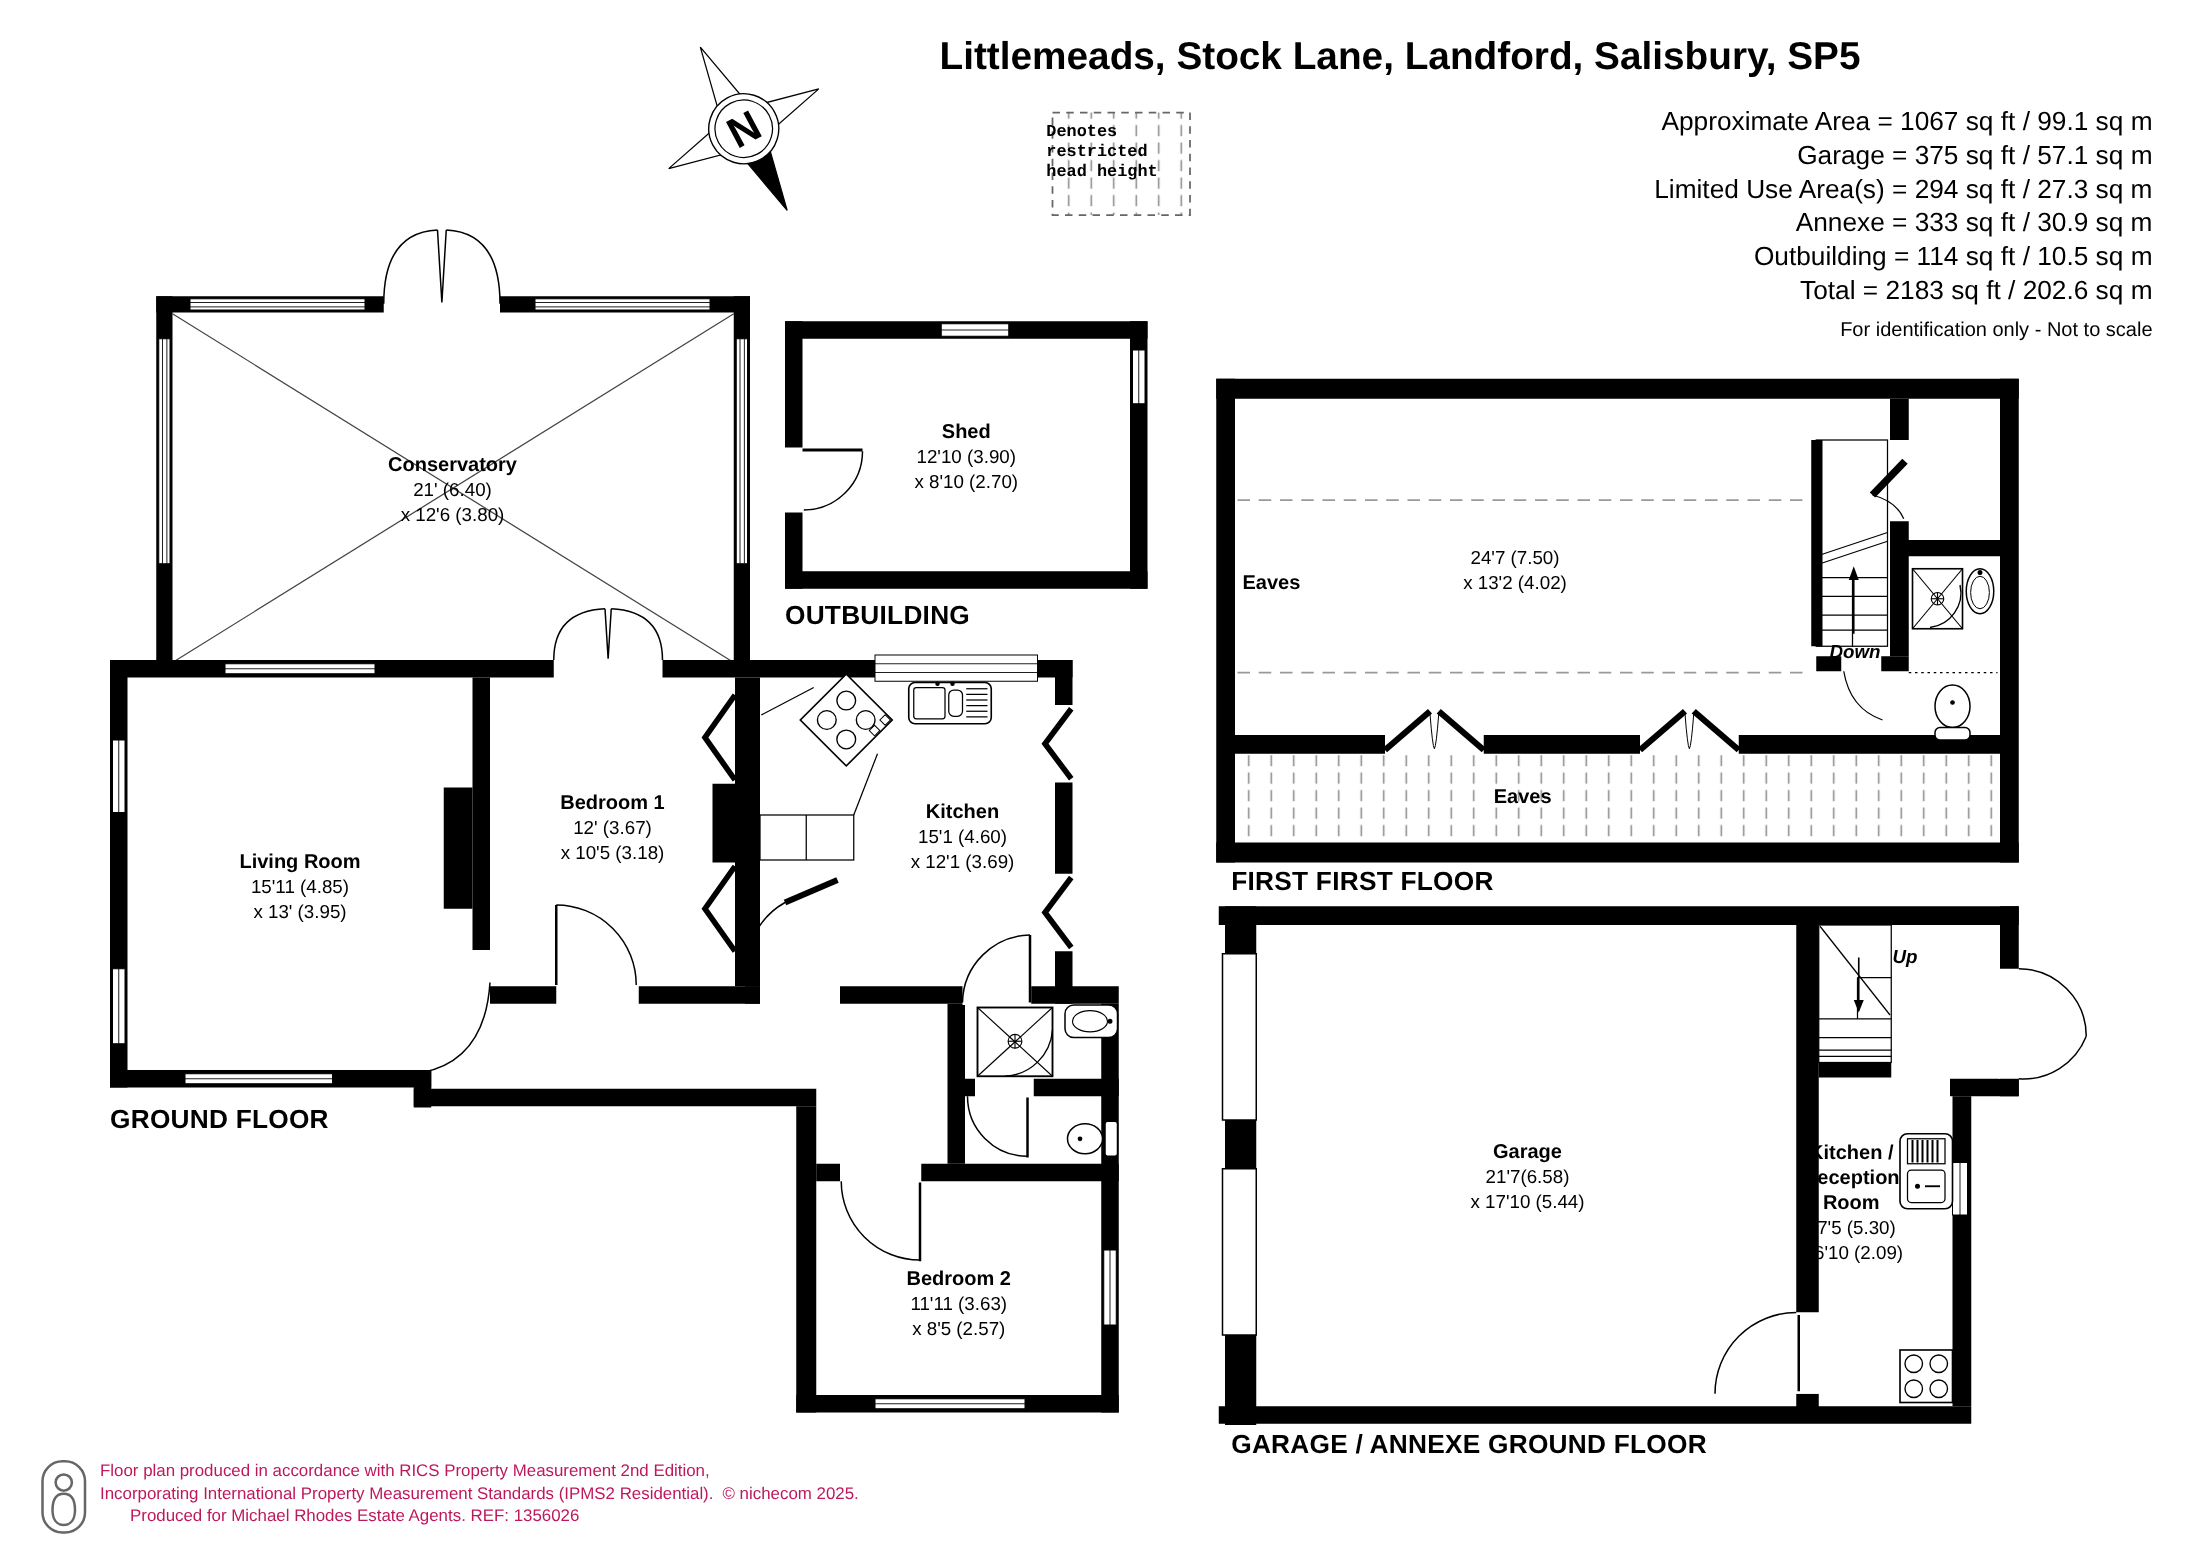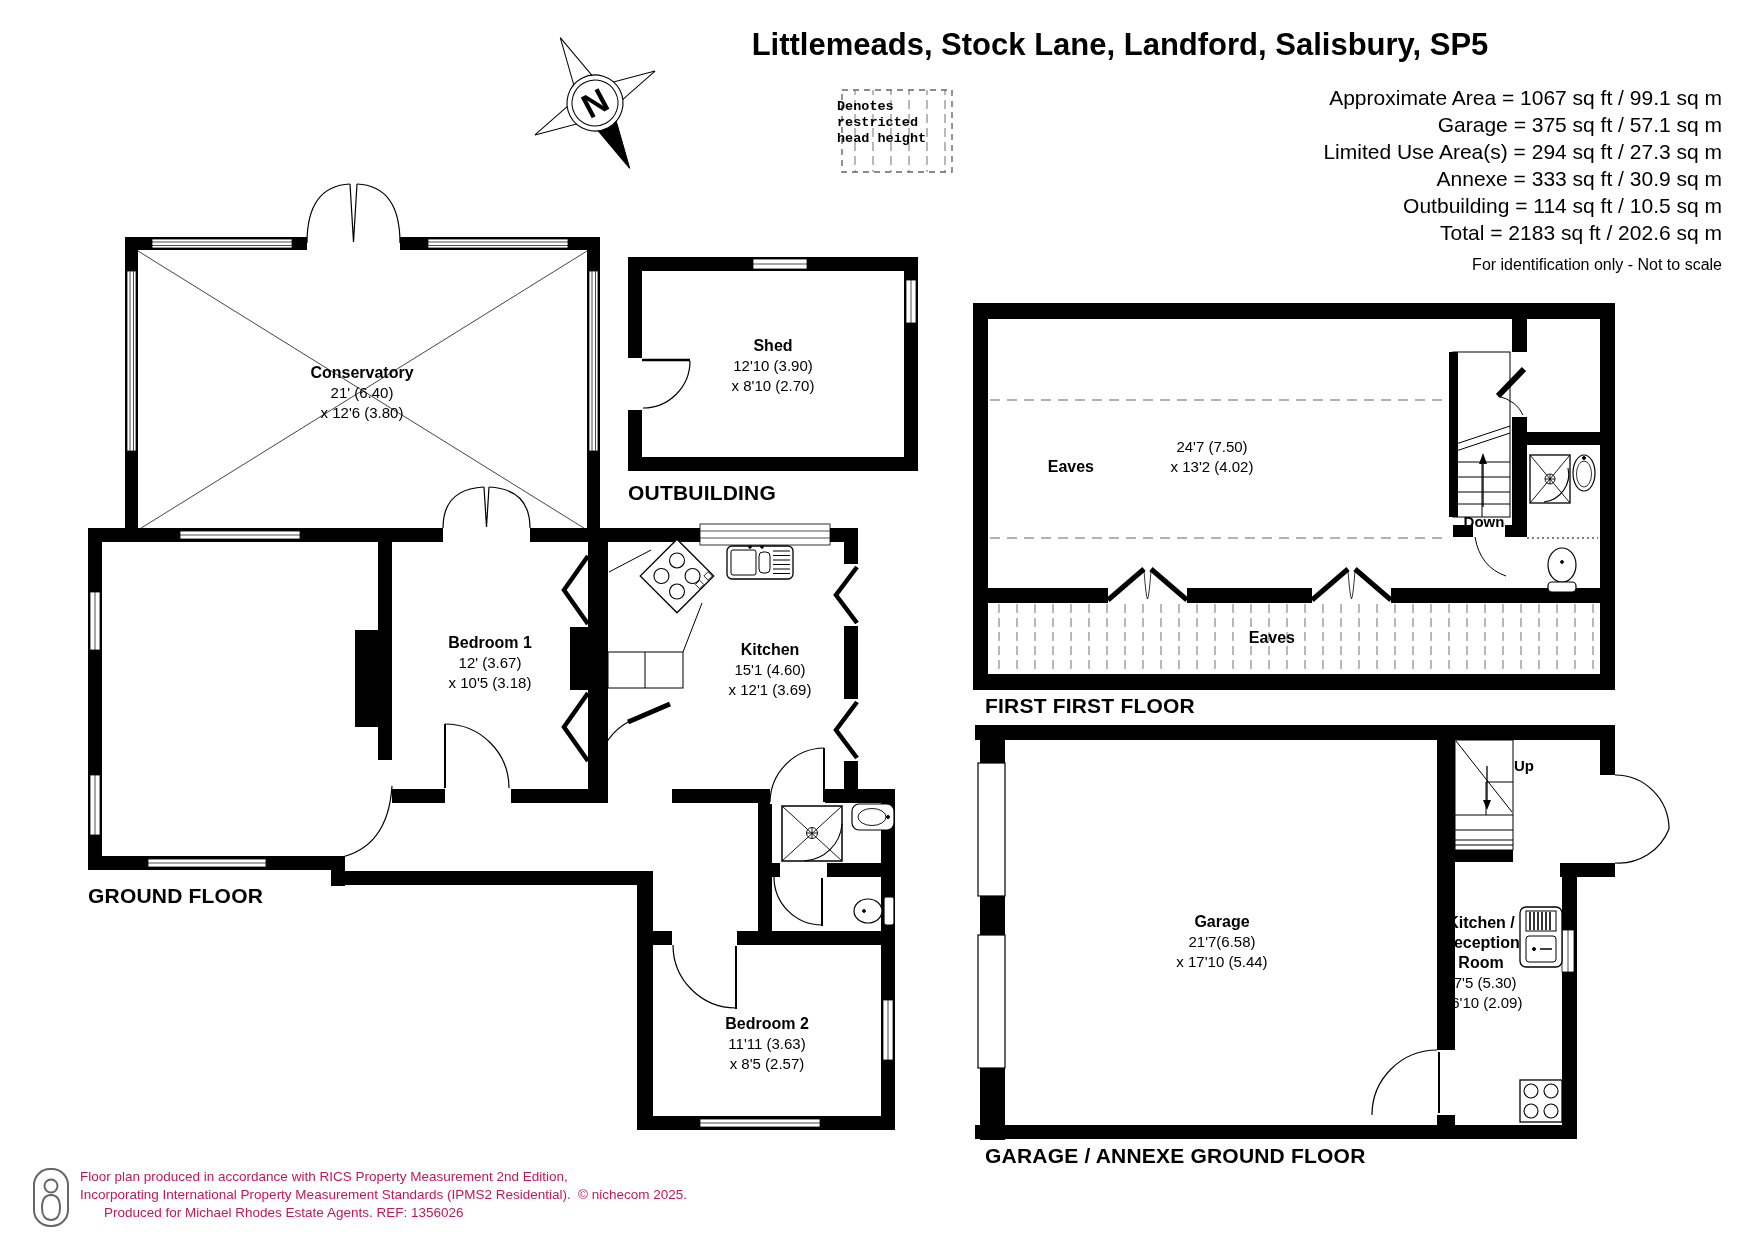--- a/index.html
+++ b/index.html
@@ -6,22 +6,22 @@
   .canvas{position:relative;width:1755px;height:1241px;background:#fff;
           font-family:"Liberation Sans",sans-serif;color:#000;overflow:hidden;}
   .canvas svg.plan{position:absolute;left:0;top:0;}
   .abs{position:absolute;}
   .page-title{font-size:31px;font-weight:bold;text-align:center;white-space:nowrap;}
   .area-block{text-align:right;font-size:21px;line-height:27px;}
   .area-block .disc{font-size:16px;line-height:20px;margin-top:9px;}
   .legend-text{font-size:13.5px;font-weight:bold;text-align:left;line-height:16px;font-family:Liberation Mono, monospace;}
   .rl{text-align:center;line-height:20px;font-size:15px;}
   .rl .nm{font-weight:bold;font-size:16px;}
-  .one{font-weight:bold;font-size:16px;text-align:right;}
-  .stair-lbl{font-weight:bold;font-size:15px;text-align:center;}
+  .one{font-weight:bold;font-size:16px;text-align:left;}
+  .stair-lbl{font-weight:bold;font-size:15px;text-align:center;font-style:italic;}
   .floorlbl{font-weight:bold;font-size:21px;white-space:nowrap;letter-spacing:.2px;}
   .foot{font-size:13.5px;line-height:18px;color:#be185d;white-space:nowrap;}
 </style>
 </head>
 <body>
 
 <div class="canvas">
 
 <svg class="plan" width="1755" height="1241" viewBox="0 0 1755 1241">
   <defs>
@@ -377,20 +377,25 @@
 <div class="abs rl" style="left:252px;top:363px;width:220px;">
   <div class="nm">Conservatory</div>
   <div>21' (6.40)</div>
   <div>x 12'6 (3.80)</div>
 </div>
 <div class="abs rl" style="left:663px;top:336px;width:220px;">
   <div class="nm">Shed</div>
   <div>12'10 (3.90)</div>
   <div>x 8'10 (2.70)</div>
 </div>
+<div class="abs rl" style="left:130px;top:680px;width:220px;">
+  <div class="nm">Living Room</div>
+  <div>15'11 (4.85)</div>
+  <div>x 13' (3.95)</div>
+</div>
 <div class="abs rl" style="left:380px;top:633px;width:220px;">
   <div class="nm">Bedroom 1</div>
   <div>12' (3.67)</div>
   <div>x 10'5 (3.18)</div>
 </div>
 <div class="abs rl" style="left:660px;top:640px;width:220px;">
   <div class="nm">Kitchen</div>
   <div>15'1 (4.60)</div>
   <div>x 12'1 (3.69)</div>
 </div>

